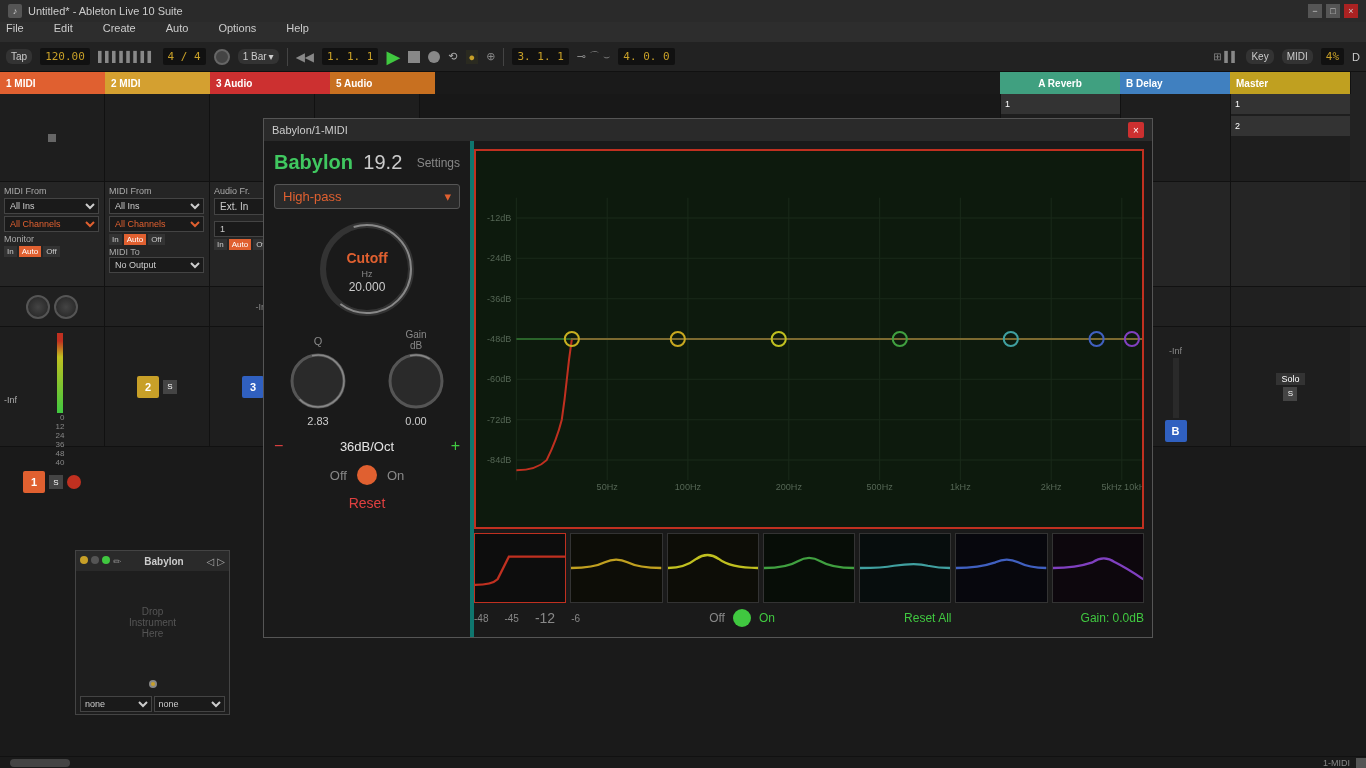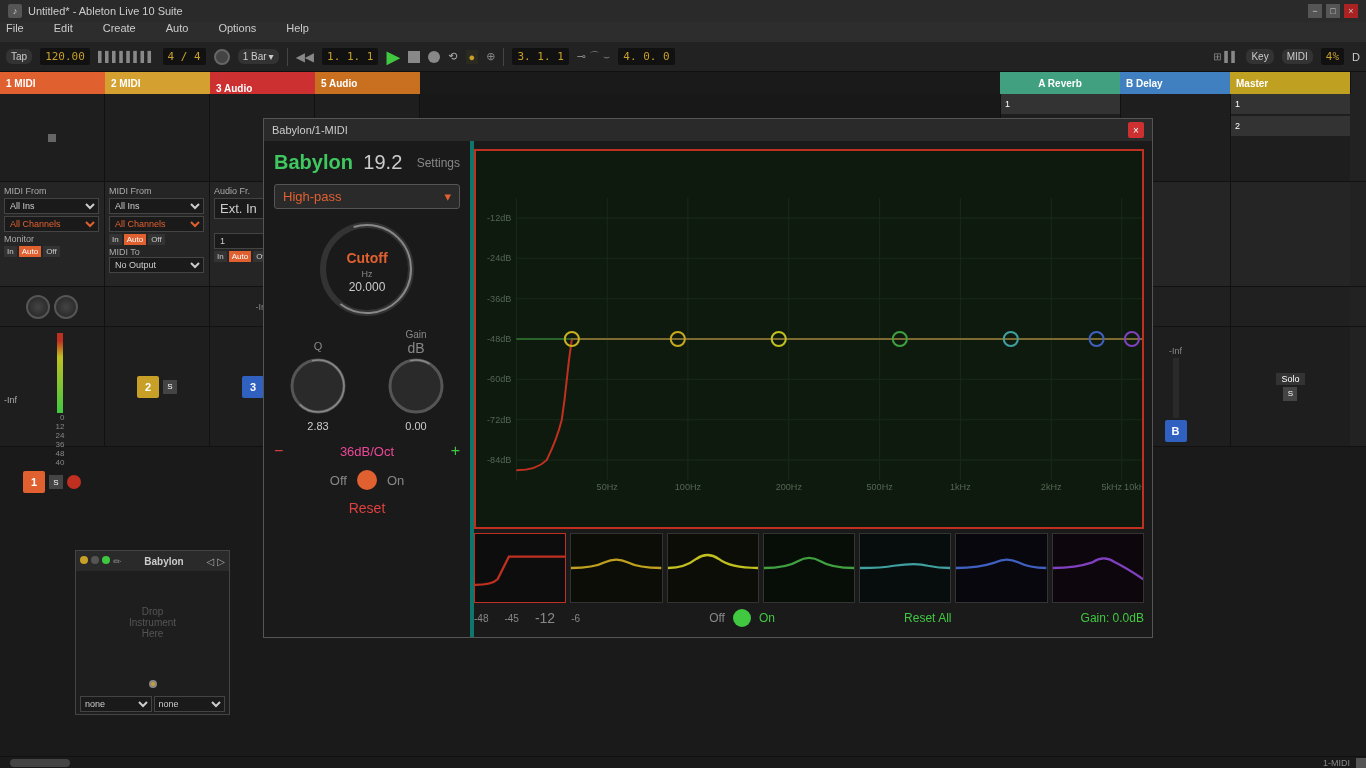--- a/index.html
+++ b/index.html
@@ -83,27 +83,27 @@
     .cutoff-section {
       display: flex; flex-direction: column; align-items: center; gap: 4px;
     }
 
     .qg-section { display: flex; gap: 10px; align-items: flex-end; }
     .q-section { flex: 1; text-align: center; }
     .q-label { color: #888; font-size: 11px; margin-bottom: 4px; }
     .q-value { color: #ccc; font-size: 11px; }
     .gain-section { flex: 1; text-align: center; }
     .gain-label { color: #888; font-size: 10px; }
-    .gain-db { color: #888; font-size: 14px; }
+    .gain-db { color: #888; font-size: 10px; }
     .gain-value { color: #ccc; font-size: 11px; }
 
     .slope-section { display: flex; align-items: center; gap: 8px; }
     .slope-minus { color: #e04040; font-size: 16px; cursor: pointer; }
     .slope-plus { color: #40c840; font-size: 16px; cursor: pointer; }
-    .slope-value { color: #ec4899; font-size: 13px; flex: 1; text-align: center; }
+    .slope-value { color: #e5e5e5; font-size: 13px; flex: 1; text-align: center; }
 
     .onoff-section { display: flex; align-items: center; gap: 10px; justify-content: center; }
     .off-label { color: #888; font-size: 13px; }
     .on-label { color: #888; font-size: 13px; }
     .on-indicator { width: 20px; height: 20px; background: #e06030; border-radius: 50%; }
 
     .reset-btn { color: #e04040; font-size: 14px; text-align: center; cursor: pointer; }
 
     
     .plugin-right { flex: 1; display: flex; flex-direction: column; }
@@ -196,21 +196,21 @@
 
 <div style="position:absolute;top:72px;left:0;right:0;bottom:0;background:#1a1a1a;">
 
   <div style="display:flex;height:22px;">
     <div class="track-header midi1" style="width:105px;">
       <span>1 MIDI</span>
     </div>
     <div class="track-header midi2" style="width:105px;background:#d4a030;">
       <span>2 MIDI</span>
     </div>
-    <div class="track-header audio3" style="width:105px;background:#cc3030;align-items:flex-end;">
+    <div class="track-header audio3" style="width:120px;background:#cc3030;">
       <span>3 Audio</span>
     </div>
     <div class="track-header audio4" style="width:105px;background:#c87020;">
       <span>5 Audio</span>
     </div>
 
     <div style="flex:1;"></div>
     <div class="master-header reverb" style="width:120px;background:#40a080;display:flex;align-items:center;padding:0 6px;">
       <span>A Reverb</span>
     </div>
@@ -284,21 +284,21 @@
         <div style="background:#333;color:#ccc;font-size:8px;padding:1px 3px;cursor:pointer;">Off</div>
       </div>
       <div style="margin-top:2px;">MIDI To</div>
       <select class="track-select" style="width:95px;background:#1a1a1a;color:#ccc;font-size:9px;border:1px solid #444;">
         <option>No Output</option>
       </select>
     </div>
 
     <div style="width:105px;background:#252525;border-right:1px solid #111;padding:4px;font-size:9px;color:#aaa;">
       <div style="margin-bottom:2px;">Audio Fr.</div>
-      <select class="track-select" style="width:95px;background:#1a1a1a;color:#ccc;font-size:13px;border:1px solid #444;margin-bottom:14px;">
+      <select class="track-select" style="width:95px;background:#1a1a1a;color:#ccc;font-size:10px;border:1px solid #444;margin-bottom:6px;">
         <option>Ext. In</option>
       </select>
       <select class="track-select" style="width:95px;background:#1a1a1a;color:#ccc;font-size:9px;border:1px solid #444;margin-bottom:2px;">
         <option>1</option>
       </select>
       <div style="display:flex;gap:2px;">
         <div style="background:#333;color:#ccc;font-size:8px;padding:1px 3px;cursor:pointer;">In</div>
         <div style="background:#e06030;color:#fff;font-size:8px;padding:1px 3px;cursor:pointer;">Auto</div>
         <div style="background:#333;color:#ccc;font-size:8px;padding:1px 3px;cursor:pointer;">Off</div>
       </div>

